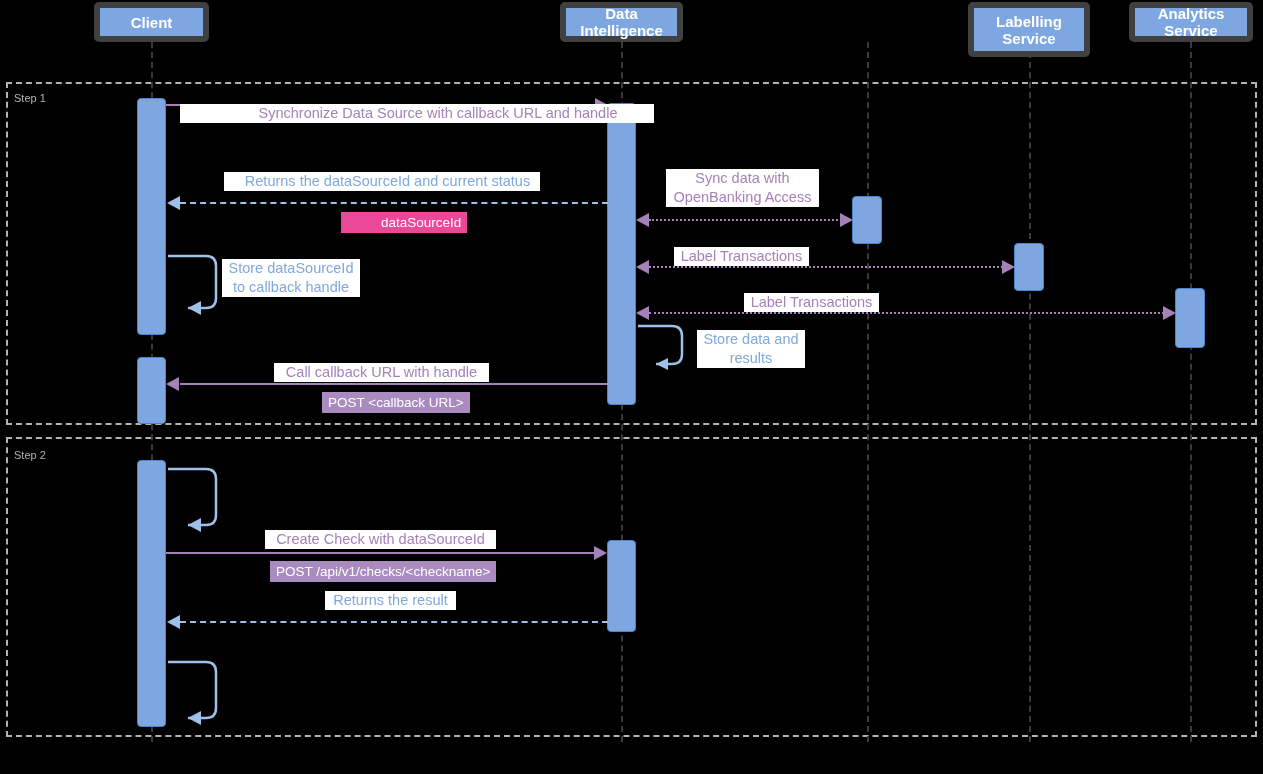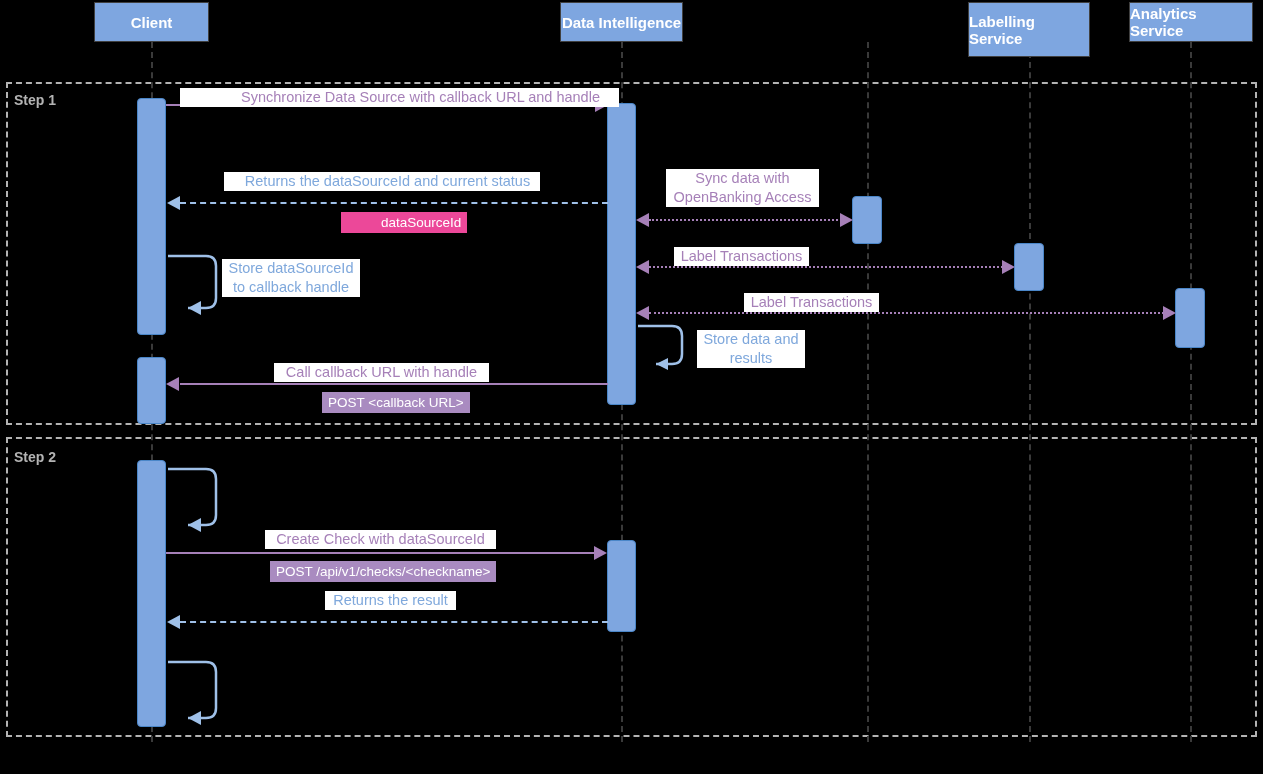--- a/index.html
+++ b/index.html
@@ -12,29 +12,30 @@
     width: 1263px;
     height: 774px;
     background: #000000;
     font-family: "Liberation Sans", sans-serif;
     overflow: hidden;
   }
   
   .participant {
     position: absolute;
     background: #7EA6E0;
-    border: 1px solid #404040;
-    border-radius: 0;
+    border: 6px solid #404040;
+    border-radius: 5px;
     color: #ffffff;
     font-weight: bold;
     font-size: 15px;
     line-height: 17px;
     display: flex;
     align-items: center;
     justify-content: center;
+    text-align: center;
     box-sizing: border-box;
   }
   
   .lifeline {
     position: absolute;
     width: 0;
     border-left: 2px dashed #3a3a3a;
   }
   
   .activation {
@@ -46,22 +47,22 @@
   }
   
   .frame {
     position: absolute;
     border: 2px dashed #b3b3b3;
     box-sizing: border-box;
   }
   .frame-label {
     position: absolute;
     color: #b3b3b3;
-    font-size: 14px;
-    font-weight: bold;
+    font-size: 11px;
+    font-weight: normal;
     white-space: nowrap;
   }
   
   .msg-line {
     position: absolute;
     height: 0;
   }
   .solid-purple { border-top: 2px solid #A680B8; }
   .dashed-blue  { border-top: 2px dashed #9FC0E8; }
   .dotted-purple { border-top: 2px dotted #A680B8; }
@@ -157,21 +158,21 @@
   <div class="activation" style="left:137px; top:357px; width:29px; height:67px;"></div>
   <div class="activation" style="left:607px; top:103px; width:29px; height:302px;"></div>
   <div class="activation" style="left:852px; top:196px; width:30px; height:48px;"></div>
   <div class="activation" style="left:1014px; top:243px; width:30px; height:48px;"></div>
   <div class="activation" style="left:1175px; top:288px; width:30px; height:60px;"></div>
   <div class="activation" style="left:137px; top:460px; width:29px; height:267px;"></div>
   <div class="activation" style="left:607px; top:540px; width:29px; height:92px;"></div>
 
   <div class="msg-line solid-purple" style="left:166px; top:104px; width:442px;"></div>
   <div class="arrow arrow-r-purple" style="left:595px; top:98px;"></div>
-  <div class="label purple" style="left:180px; top:88px; width:439px;padding-left:44px;">Synchronize Data Source with callback URL and handle</div>
+  <div class="label purple" style="left:180px; top:104px; width:474px;padding-left:44px;">Synchronize Data Source with callback URL and handle</div>
 
   <div class="msg-line dashed-blue" style="left:180px; top:202px; width:428px;"></div>
   <div class="arrow arrow-l-blue" style="left:167px; top:196px;"></div>
   <div class="label blue" style="left:224px; top:172px; width:316px;padding-left:13px;">Returns the dataSourceId and current status</div>
   <div class="badge blue" style="left:341px; top:212px;">dataSourceId</div>
 
   <div class="msg-line dotted-purple" style="left:649px; top:219px; width:196px;"></div>
   <div class="arrow arrow-r-purple" style="left:840px; top:213px;"></div>
   <div class="arrow arrow-l-purple" style="left:636px; top:213px;"></div>
   <div class="label purple" style="left:666px; top:169px; width:153px;">Sync data with

